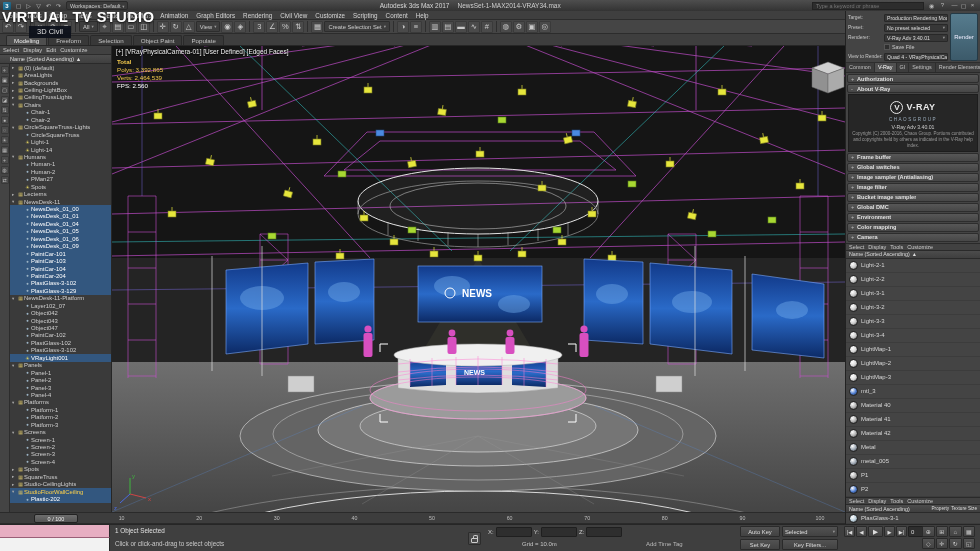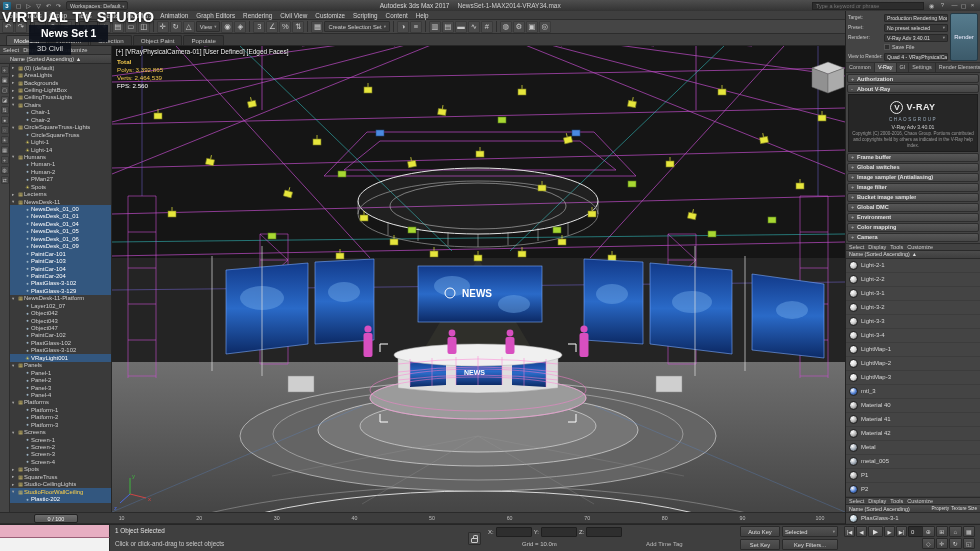--- a/index.html
+++ b/index.html
@@ -208,21 +208,20 @@
   <div id="ribbon">
       <span class="ribbon-tab active">Modeling</span>
       <span class="ribbon-tab">Freeform</span>
       <span class="ribbon-tab">Selection</span>
       <span class="ribbon-tab">Object Paint</span>
       <span class="ribbon-tab">Populate</span>
     </div>
 
   <div id="brand">
     <div class="b1">VIRTUAL TV STUDIO</div>
-    <div><span class="b2">News Set 1</span></div>
     <span class="b3">3D Civil</span>
   </div>
 
   <div id="left-panel">
     <div class="sx-menu" id="sx-menu">
         <span>Select</span>
         <span>Display</span>
         <span>Edit</span>
         <span>Customize</span>
       </div>

